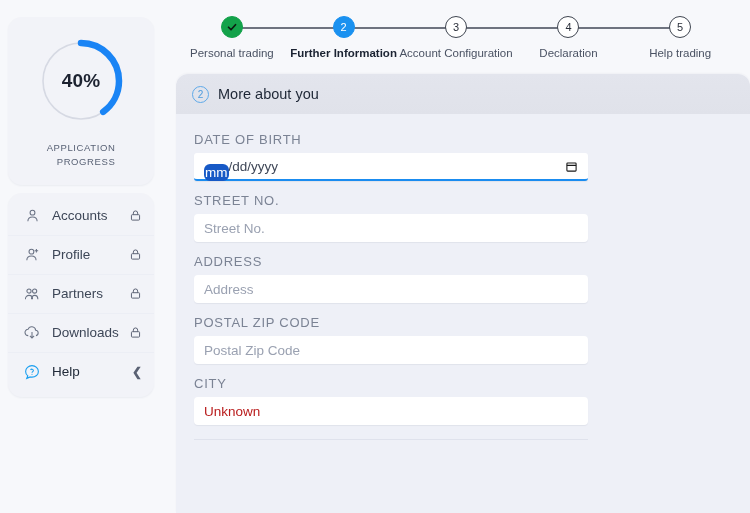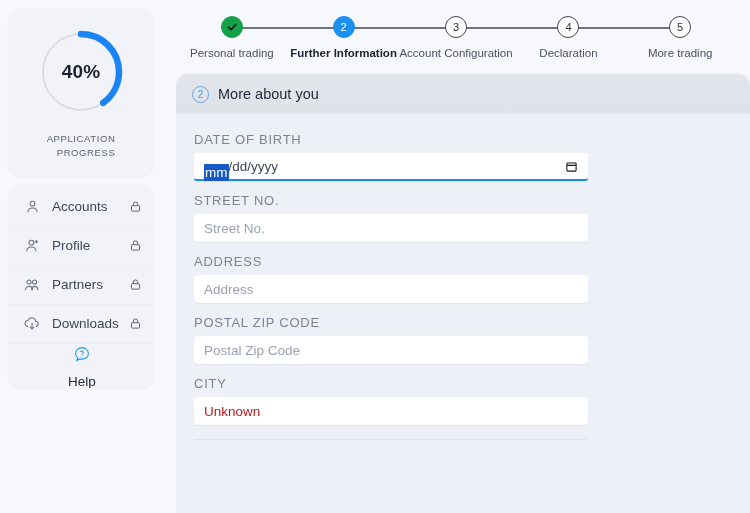--- a/index.html
+++ b/index.html
@@ -13,21 +13,21 @@
     overflow: hidden;
     position: relative;
     color: #2b3445;
   }
   .app { position: absolute; inset: 0; display: flex; }
 
   
   .sidebar {
     width: 162px;
     flex: 0 0 162px;
-    padding: 8px 8px 0 8px;
+    padding: 17px 8px 0 8px;
     box-sizing: border-box;
     display: flex;
     flex-direction: column;
     gap: 8px;
   }
   .card {
     background: #f2f3f8;
     border-radius: 14px;
     box-shadow: 0 1px 2px rgba(40,50,80,.06);
   }
@@ -60,21 +60,21 @@
   .menu-card { padding: 4px 0 6px 0; overflow: hidden; }
   .menu-item {
     display: flex;
     align-items: center;
     height: 38px;
     padding: 0 12px 0 14px;
     gap: 10px;
     cursor: pointer;
     border-bottom: 1px solid #eceef5;
   }
-  .menu-item:last-child { border-bottom: none; flex-direction: column; }
+  .menu-item:last-child { border-bottom: none; }
   .menu-item .mi-icon {
     width: 20px; height: 20px;
     flex: 0 0 20px;
     display: flex; align-items: center; justify-content: center;
     color: #6b7385;
   }
   .menu-item .mi-label {
     flex: 1 1 auto;
     font-size: 13.5px;
     color: #3d4657;
@@ -212,21 +212,21 @@
     border-radius: 3px;
     border-bottom: 2px solid #1a8cf0;
     justify-content: space-between;
     color: #3f4757;
   }
   .date-text { display: flex; align-items: center; }
   .seg-sel {
     background: #1759c6;
     color: #ffffff;
     padding: 1px 1px;
-    border-radius: 1px;
+    border-radius: 6px;
     margin-top: 12px;
   }
   .cal-icon { color: #1a1a1a; display: flex; align-items: center; }
   .divider {
     margin-top: 14px;
     width: 394px;
     height: 1px;
     background: #dfe2ec;
   }
 </style>
@@ -360,21 +360,21 @@
           <div class="caption">Account Configuration</div>
         </div>
 
         <div class="step">
           <div class="bubble">4</div>
           <div class="caption">Declaration</div>
         </div>
 
         <div class="step">
           <div class="bubble">5</div>
-          <div class="caption">More trading</div>
+          <div class="caption">Help trading</div>
         </div>
 
       <div class="connector" style="left: 65.8594px; width: 92.7188px;"></div>
           <div class="connector" style="left: 177.578px; width: 93.4375px;"></div>
           <div class="connector" style="left: 290.016px; width: 93.4375px;"></div>
           <div class="connector" style="left: 402.453px; width: 92.7188px;"></div>
         </div>
     </div>
 
     <section class="panel">

